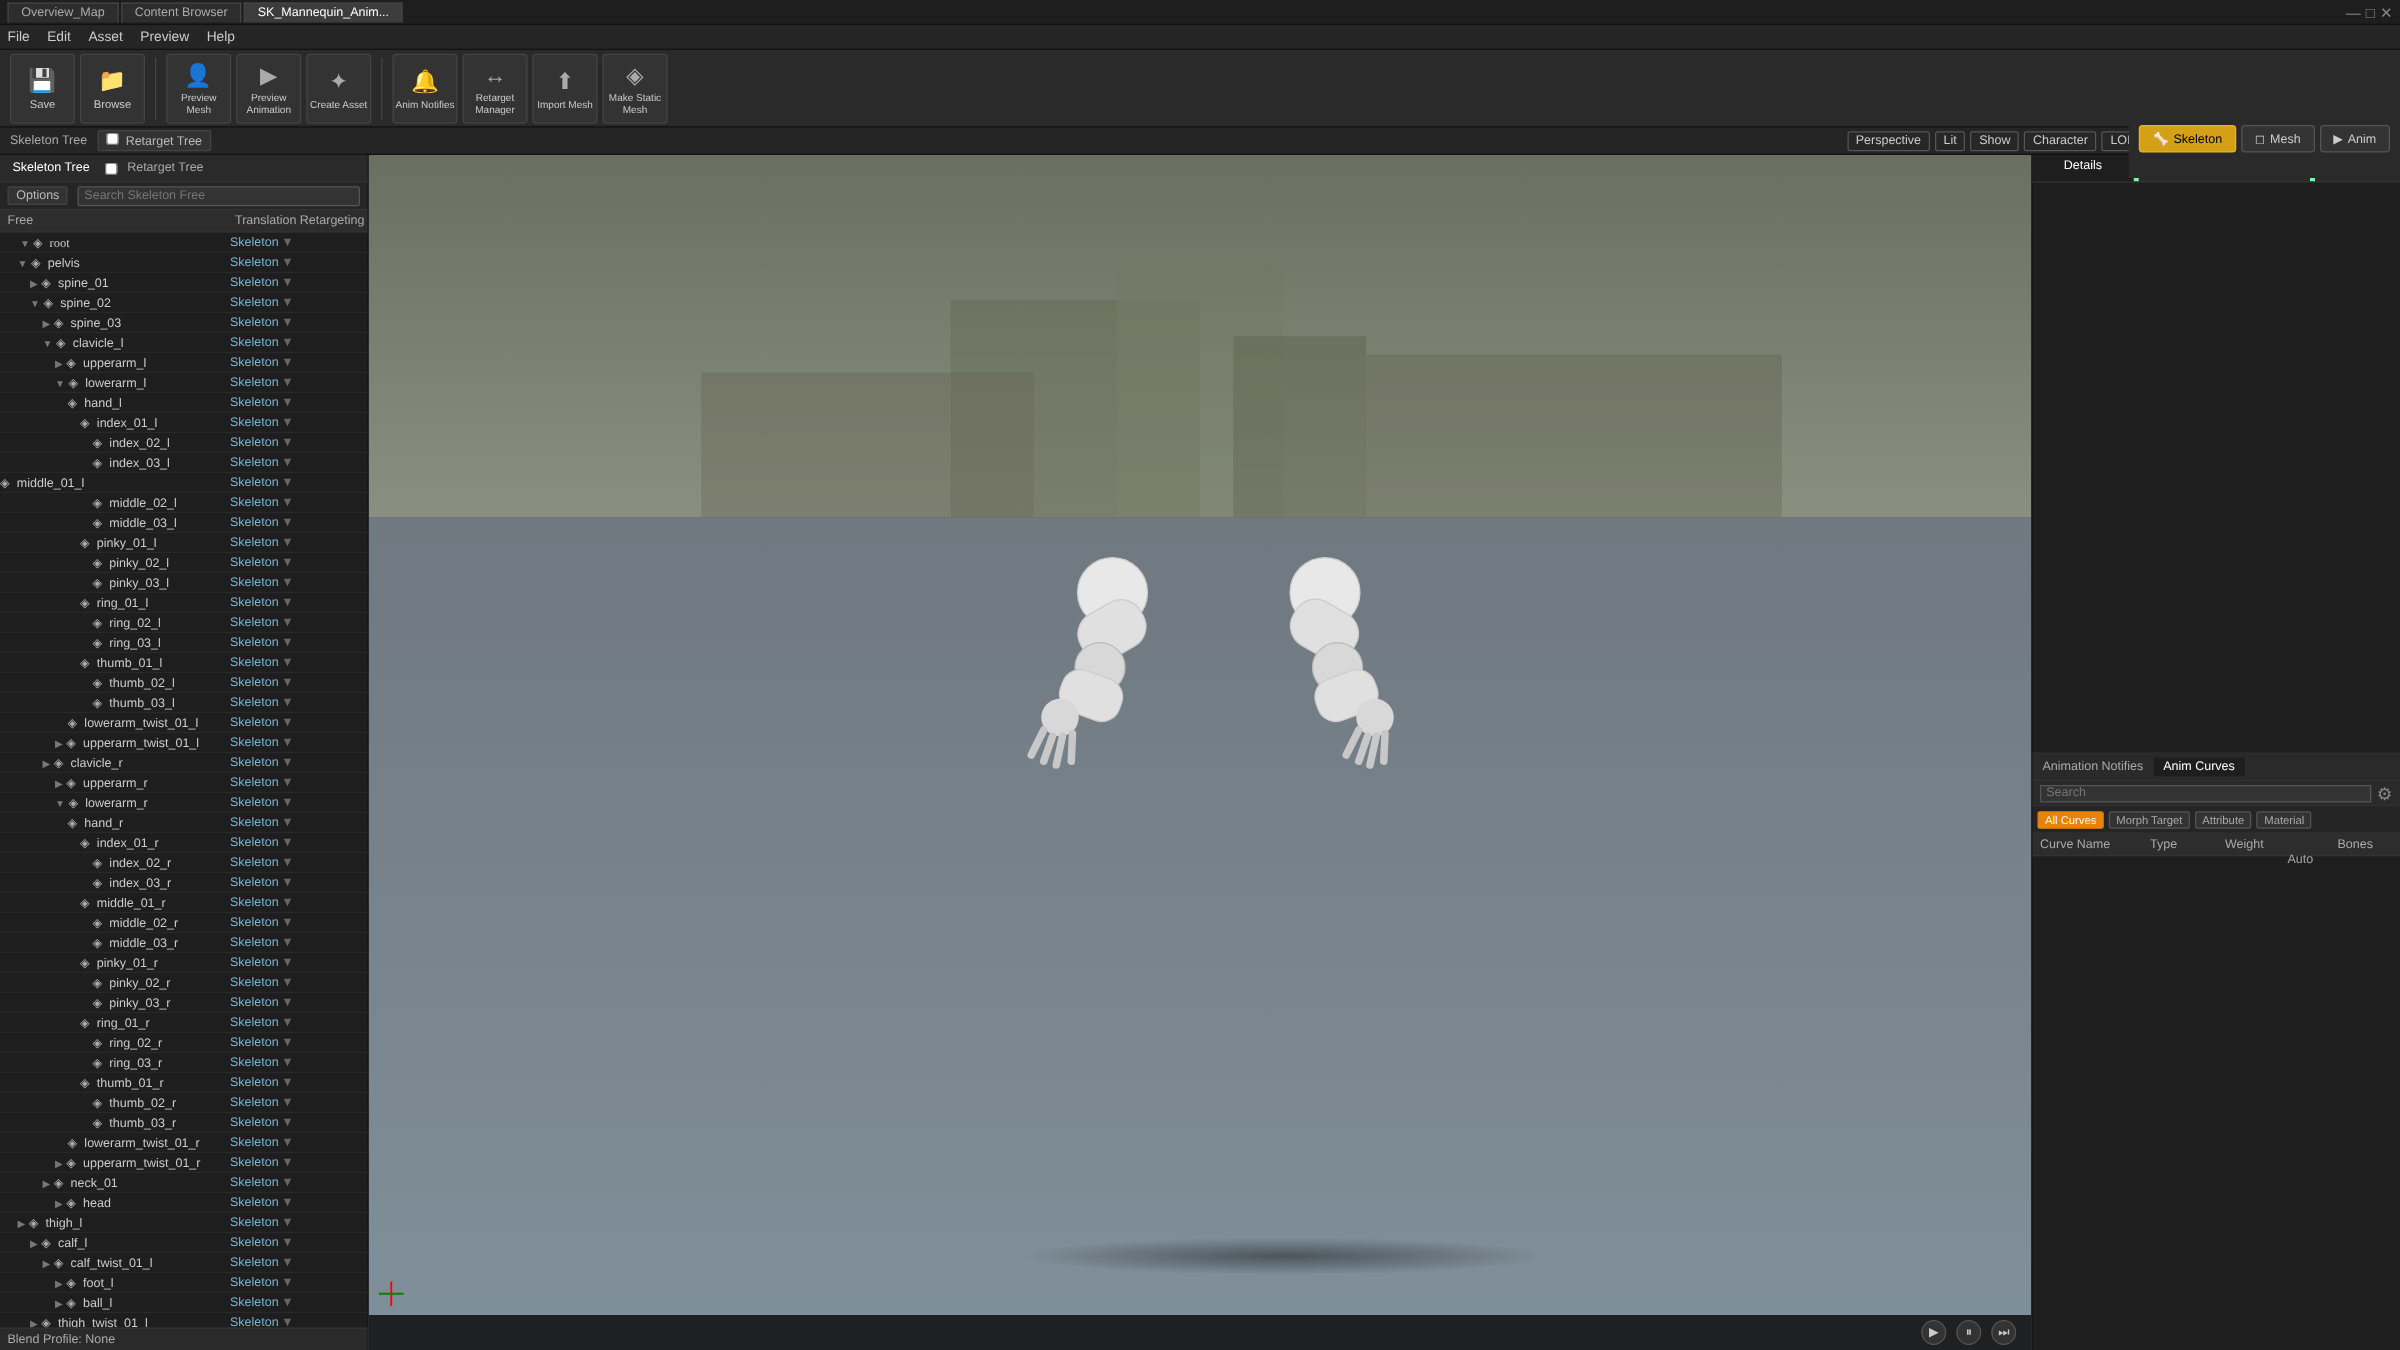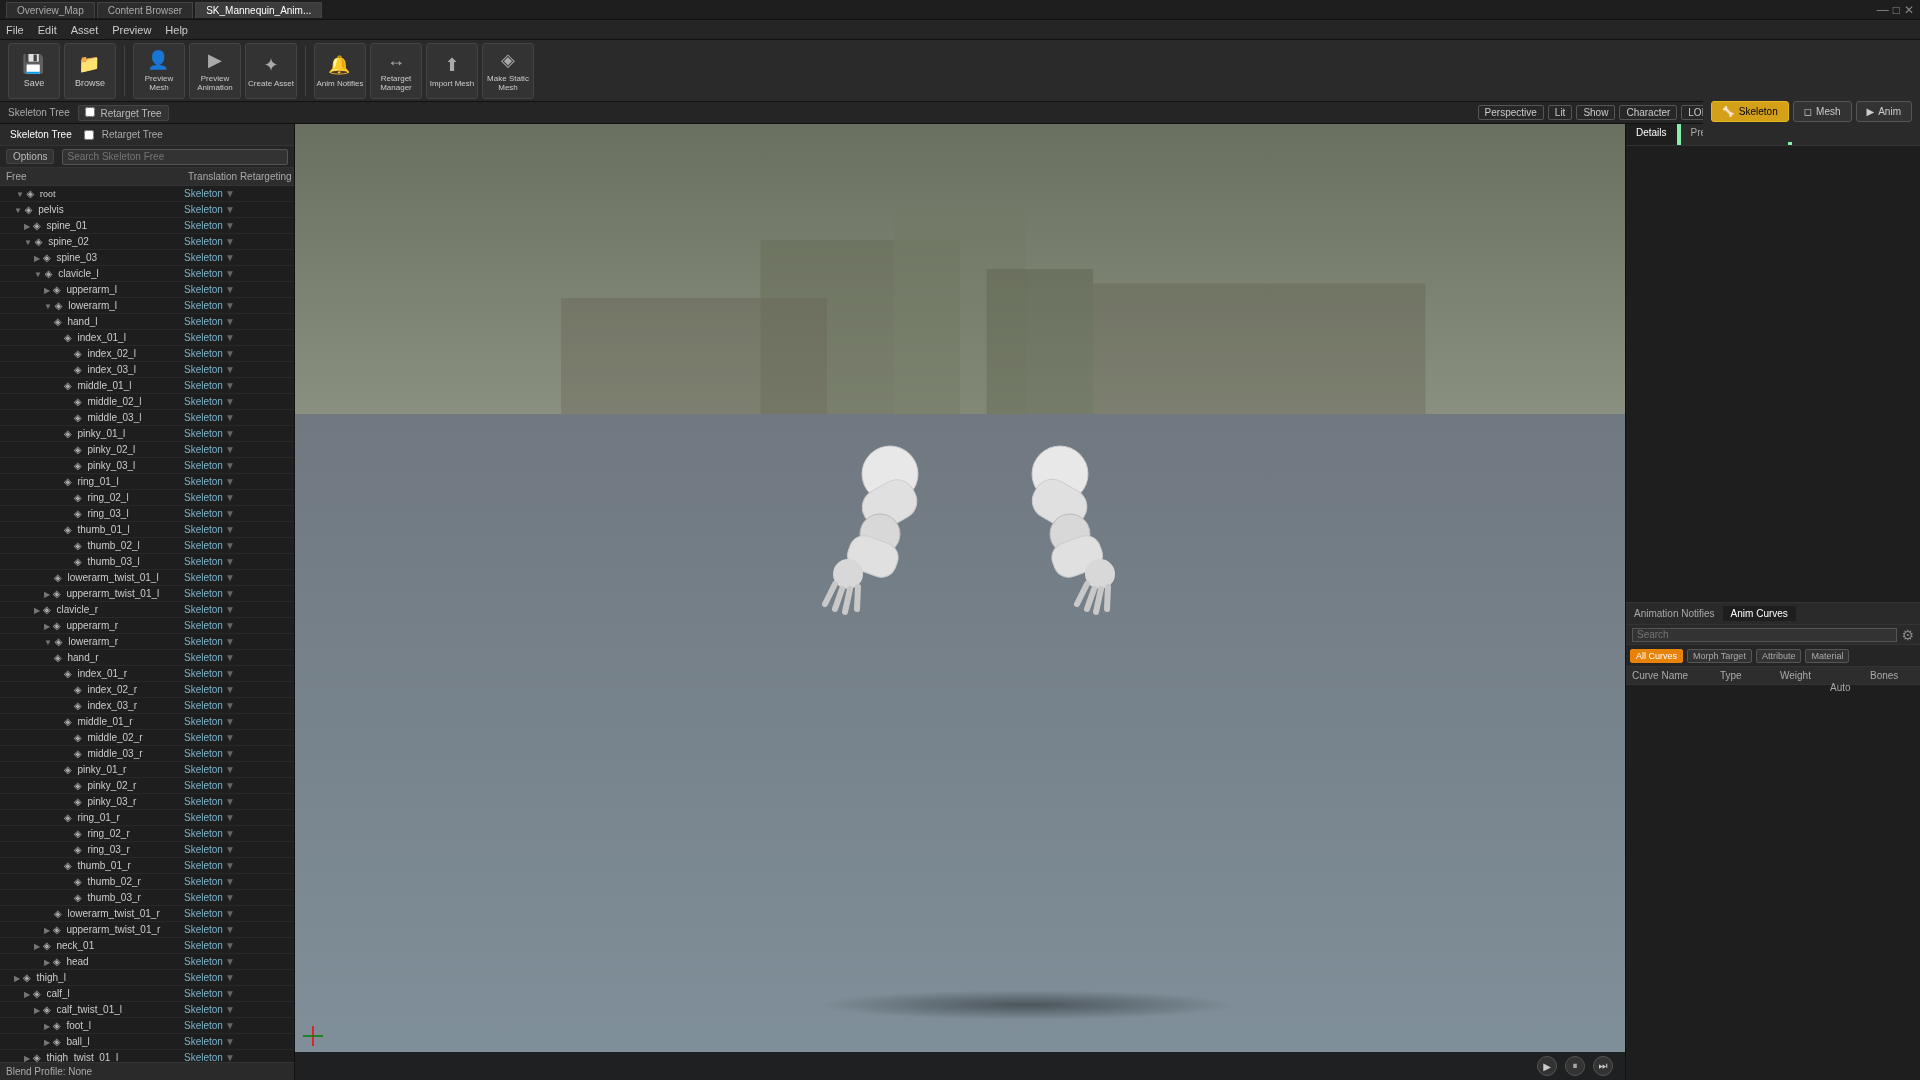--- a/index.html
+++ b/index.html
@@ -322,21 +322,21 @@
       display: flex;
       flex-direction: column;
     }
     #right-tabs {
       height: 22px;
       background: #2a2a2a;
       display: flex;
       border-bottom: 1px solid #333;
     }
     .right-panel-tab {
-      padding: 3px 10px;
+      padding: 3px 25px;
       font-size: 10px;
       color: #aaa;
       cursor: pointer;
       border-right: 4px solid #86efac;
     }
     .right-panel-tab.active {
       background: #1e1e1e;
       color: #fff;
     }
     #details-content {
@@ -696,21 +696,21 @@
         <span class="expand-icon"></span>
         <span style="color:#aaa;margin-right:3px;">◈</span>
         <span>index_03_l</span>
       </div>
       <div class="tree-item-type">
         <span style="color:#7ab4cc;">Skeleton</span>
         <span style="color:#666;cursor:pointer;">▼</span>
       </div>
     </div>
         <div class="tree-item">
-      <div class="tree-item-name" style="padding-left:64px;">
+      <div class="tree-item-name" style="">
         <span class="expand-icon"></span>
         <span style="color:#aaa;margin-right:3px;">◈</span>
         <span>middle_01_l</span>
       </div>
       <div class="tree-item-type">
         <span style="color:#7ab4cc;">Skeleton</span>
         <span style="color:#666;cursor:pointer;">▼</span>
       </div>
     </div>
         <div class="tree-item">

